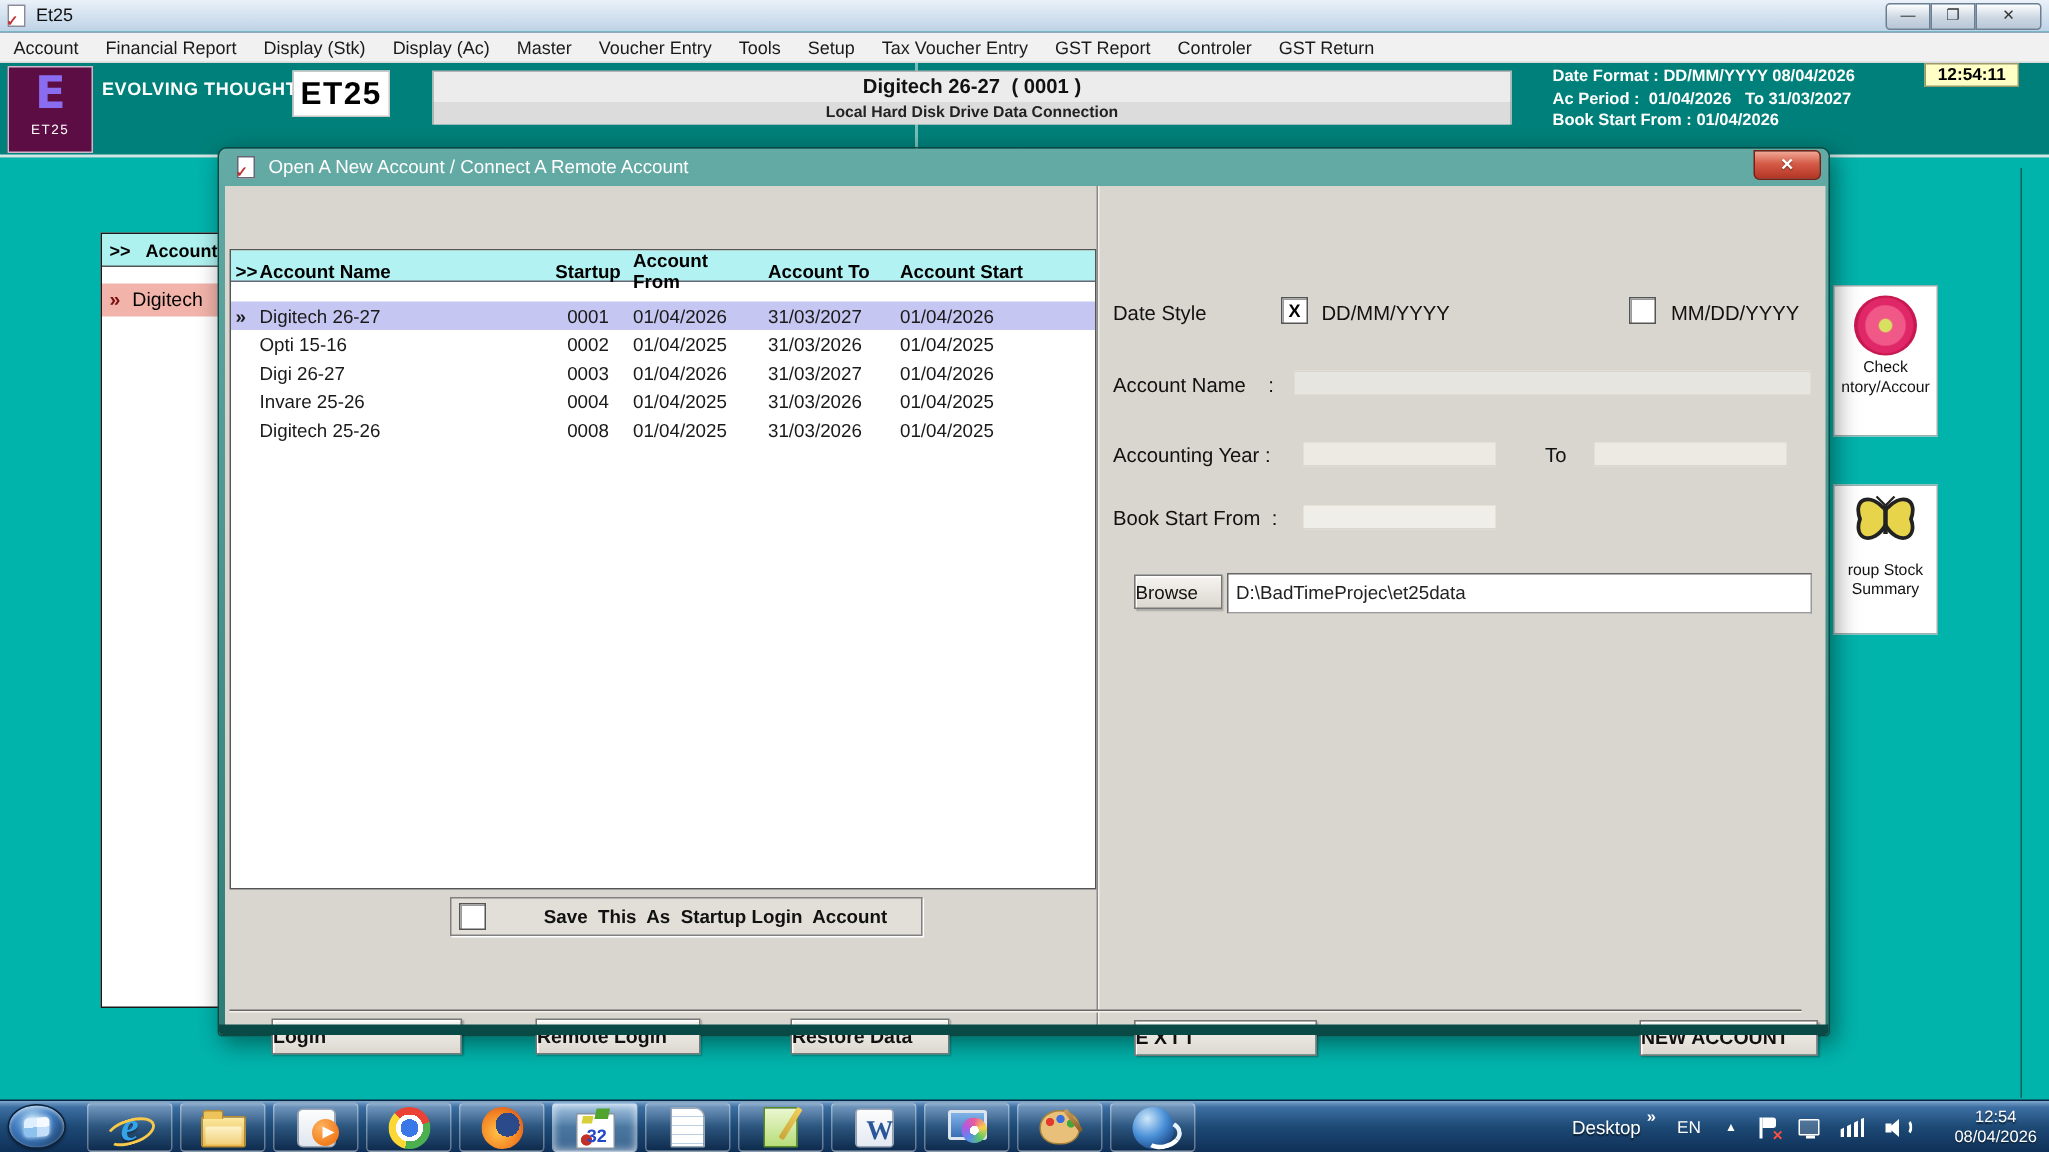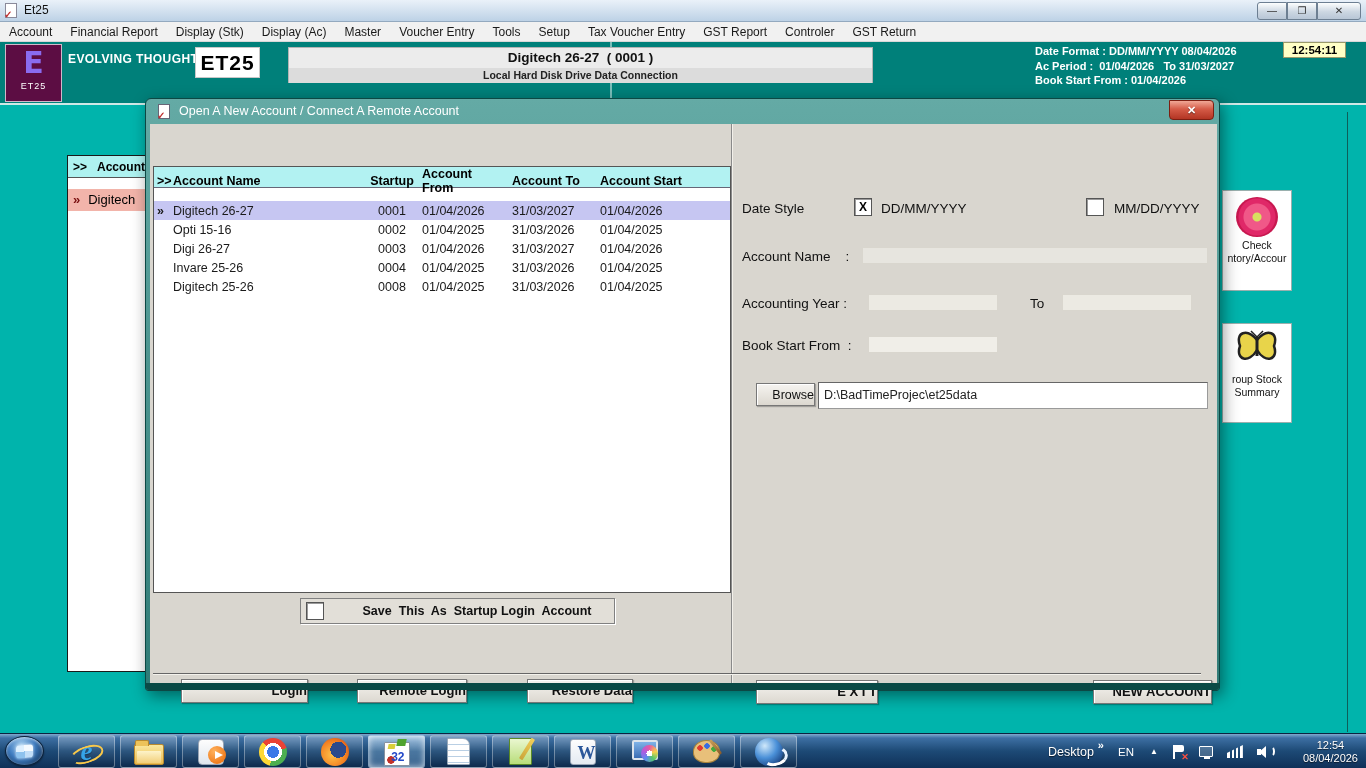--- a/index.html
+++ b/index.html
@@ -22,21 +22,21 @@
   .menu-item{padding:0 9px;font-size:12px;color:#1a1a1a;line-height:20px;}
 
   
   .header{position:absolute;left:0;top:42px;width:1366px;height:63px;background:#00807a;border-bottom:2px solid #cfe8e6;}
   .logo{position:absolute;left:5px;top:2px;width:57px;height:58px;background:#5c0d43;border:1px solid #d0b8c8;text-align:center;}
   .logo-e{font-size:30px;line-height:36px;font-weight:bold;color:#8a6cf0;font-family:"DejaVu Sans",sans-serif;}
   .logo-cap{font-size:9px;color:#fff;letter-spacing:1px;}
   .brand{position:absolute;left:68px;top:10px;font-size:12px;font-weight:bold;color:#fff;letter-spacing:.4px;}
   .et25box{position:absolute;left:195px;top:5px;width:65px;height:31px;background:#fff;border:1px solid #c8c8c8;text-align:center;font-size:21px;font-weight:bold;color:#000;line-height:29px;letter-spacing:1px;}
   .hline{position:absolute;left:610px;top:0;width:2px;height:63px;background:rgba(220,240,238,.55);}
-  .accbox{position:absolute;left:288px;top:5px;width:585px;height:36px;border:1px solid #b4b4b4;}
+  .accbox{position:absolute;left:288px;top:5px;width:720px;height:36px;border:1px solid #b4b4b4;}
   .accbox .l1{height:20px;background:#ececec;font-size:13.5px;font-weight:bold;color:#111;text-align:center;line-height:20px;}
   .accbox .l2{height:15px;background:#dcdcdc;font-size:10.5px;font-weight:bold;color:#222;text-align:center;line-height:15px;}
   .hinfo{position:absolute;left:1035px;top:2px;width:245px;color:#fff;font-size:11px;font-weight:bold;line-height:14.5px;}
   .clock{position:absolute;left:1283px;top:0;width:63px;height:16px;background:#ffffc6;border:1px solid #9a9a6a;font-size:11.5px;font-weight:bold;color:#000;text-align:center;line-height:14px;}
 
   
   .desktop{position:absolute;left:0;top:107px;width:1366px;height:626px;background:#00b4ac;}
   .vline-right{position:absolute;left:1347px;top:5px;width:1px;height:620px;background:#0e5e59;}
 
   
@@ -80,21 +80,21 @@
   .acc-cell.c-from,.acc-cell.c-to,.acc-cell.c-start{padding-left:6px;}
 
   
   .savebox{position:absolute;left:150px;top:474px;width:315px;height:26px;background:#e2dfd8;border:1px solid #808080;box-shadow:1px 1px 0 #fff;display:flex;align-items:center;}
   .chk{width:18px;height:18px;background:#fff;border:1px solid #555;box-shadow:inset 1px 1px 0 #9a9a9a;font-size:12px;font-weight:bold;text-align:center;line-height:17px;}
   .savebox .chk{margin-left:5px;}
   .save-label{flex:1;text-align:center;font-size:12.5px;font-weight:bold;color:#111;padding-left:16px;}
 
   
   .sep{position:absolute;left:3px;top:549px;width:1048px;height:2px;border-top:1px solid #666;border-bottom:1px solid #f4f2ec;}
-  .btn{position:absolute;height:24px;background:linear-gradient(#f6f4f0,#dcd8d0);border:1px solid #777;box-shadow:inset 1px 1px 0 #fff,1px 1px 1px rgba(0,0,0,.25);font-size:13px;font-weight:bold;color:#111;text-align:right;line-height:22px;}
+  .btn{position:absolute;height:24px;background:linear-gradient(#f6f4f0,#dcd8d0);border:1px solid #777;box-shadow:inset 1px 1px 0 #fff,1px 1px 1px rgba(0,0,0,.25);font-size:13px;font-weight:bold;color:#111;text-align:left;line-height:22px;}
   .btn-login{left:31px;top:555px;width:127px;}
   .btn-remote{left:207px;top:555px;width:110px;}
   .btn-restore{left:377px;top:555px;width:106px;}
   .btn-exit{left:606px;top:556px;width:122px;}
   .btn-new{left:943px;top:556px;width:119px;}
 
   
   .flabel{position:absolute;font-size:13.5px;color:#111;}
   .field{position:absolute;height:17px;background:#eceae3;box-shadow:inset 0 0 0 1px #d9d6ce;}
   .lbl-datestyle{left:592px;top:77px;}

